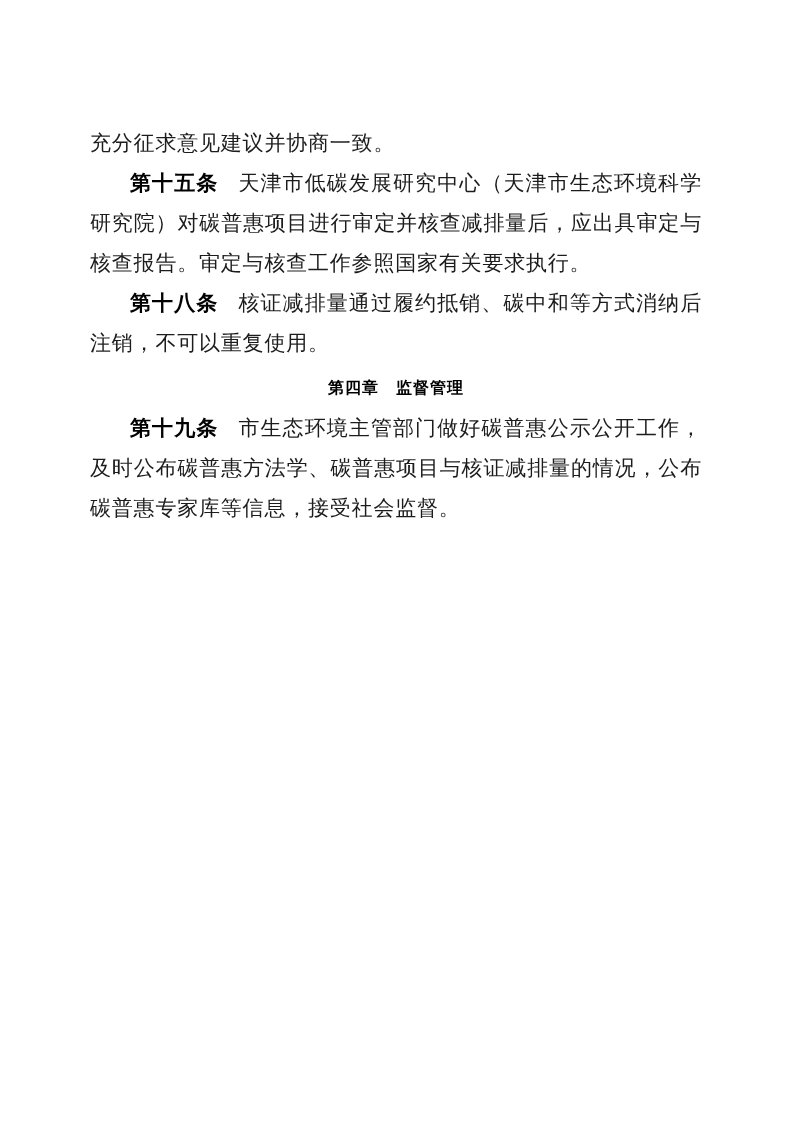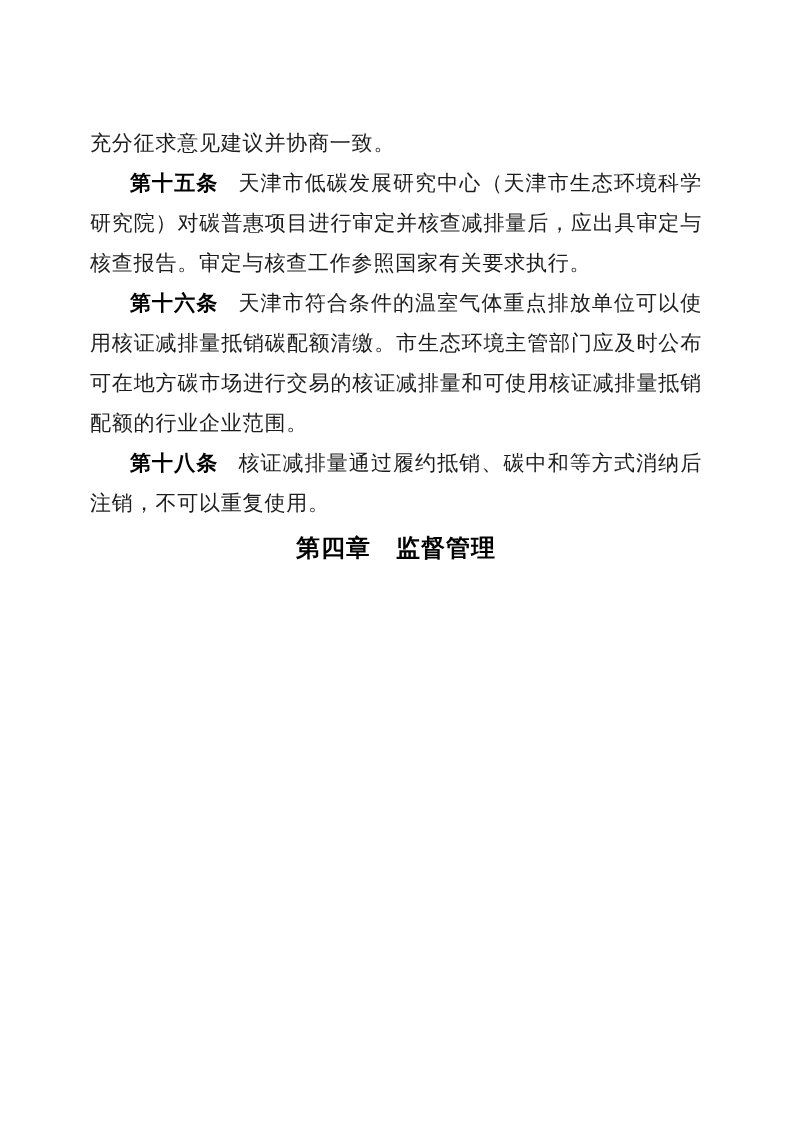--- a/index.html
+++ b/index.html
@@ -37,21 +37,21 @@
     text-indent: 0;
   }
   .article-label {
     font-weight: 700;
     color: #000000;
     margin-right: 20px;
     font-family: "Liberation Sans", "DejaVu Sans", sans-serif;
   }
   .chapter {
     margin: 5px 0 0 0;
-    font-size: 24px;
+    font-size: 16px;
     line-height: 40px;
     font-weight: 700;
     color: #000000;
     text-align: center;
     letter-spacing: 1px;
     font-family: "Liberation Sans", "DejaVu Sans", sans-serif;
   }
   .page-number {
     position: absolute;
     left: 98px;
@@ -67,25 +67,25 @@
 <body>
 
 <div class="page">
   <div class="content">
 
     <p class="para no-indent"><span>充分征求意见建议并协商一致。</span></p>
 
     <p class="para"><span class="article-label">第十五条</span><span>天津市低碳发展研究中心（天津市生态环境科学研究院）对碳普惠项目进行审定并核查减排量后，应出具审定与核查报告。审定与核查工作参照国家有关要求执行。</span></p>
 
 
-    <p class="para"><span class="article-label">第十六条</span><span>天津市符合条件的温室气体重点排放单位可以使用核证减排量抵销碳配额清缴。市生态环境主管部门应及时公布可在地方碳市场进行交易的核证减排量和可使用核证减排量抵销配额的行业企业范围。</span></p>
 
 
     <p class="para"><span class="article-label">第十八条</span><span>核证减排量通过履约抵销、碳中和等方式消纳后注销，不可以重复使用。</span></p>
 
     <h2 class="chapter">第四章　监督管理</h2>
 
+    <p class="para"><span class="article-label">第十九条</span><span>市生态环境主管部门做好碳普惠公示公开工作，及时公布碳普惠方法学、碳普惠项目与核证减排量的情况，公布碳普惠专家库等信息，接受社会监督。</span></p>
 
 
   </div>
 
   <div class="page-number">－4－</div>
 </div>
 
 </body></html>

